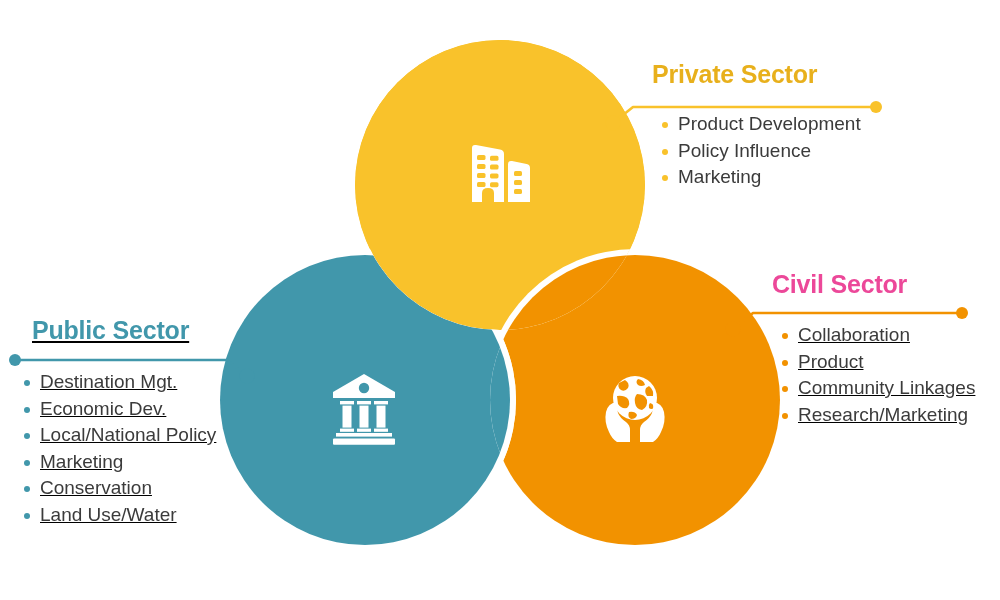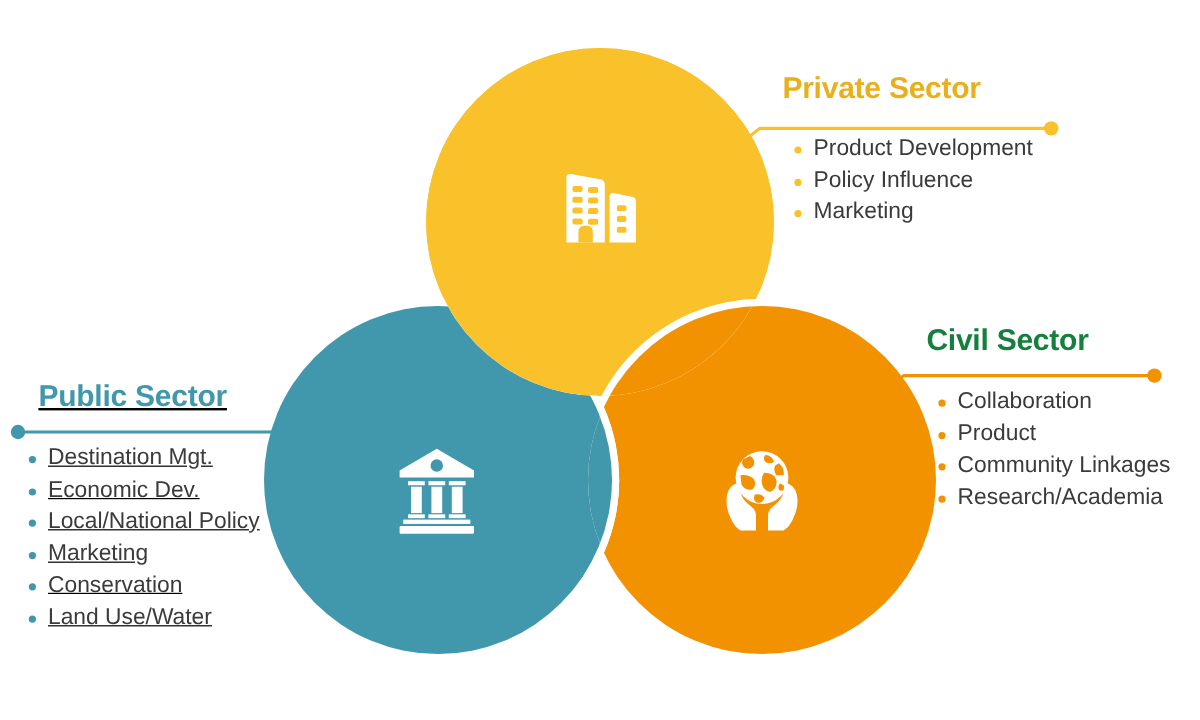--- a/index.html
+++ b/index.html
@@ -70,22 +70,22 @@
   }
   #private-callout .callout-title { color: #e8b01c; }
   #private-callout .callout-list { margin-top: 24px; margin-left: 8px; }
   #private-callout .callout-list li .bullet { background: #f9c22b; }
 
   
   #civil-callout {
     left: 772px;
     top: 272px;
   }
-  #civil-callout .callout-title { color: #15803d; }
-  #civil-callout .callout-list { margin-top: 25px; margin-left: 8px; }
+  #civil-callout .callout-title { color: #ec4899; }
+  #civil-callout .callout-list { margin-top: 25px; margin-left: 8px; text-decoration: underline; }
   #civil-callout .callout-list li .bullet { background: #f29200; }
 
   
   #public-callout {
     left: 14px;
     top: 318px;
     text-decoration: underline;
   }
   #public-callout .callout-title {
     color: #4197ab;
@@ -258,21 +258,21 @@
       <li>
         <span class="bullet"></span>
         <span>Product</span>
       </li>
       <li>
         <span class="bullet"></span>
         <span>Community Linkages</span>
       </li>
       <li>
         <span class="bullet"></span>
-        <span>Research/Academia</span>
+        <span>Research/Marketing</span>
       </li>
     </ul>
   </div>
 
   <div class="callout" id="public-callout">
     <div class="callout-title">Public Sector</div>
     <ul class="callout-list">
       <li>
         <span class="bullet"></span>
         <span>Destination Mgt.</span>

